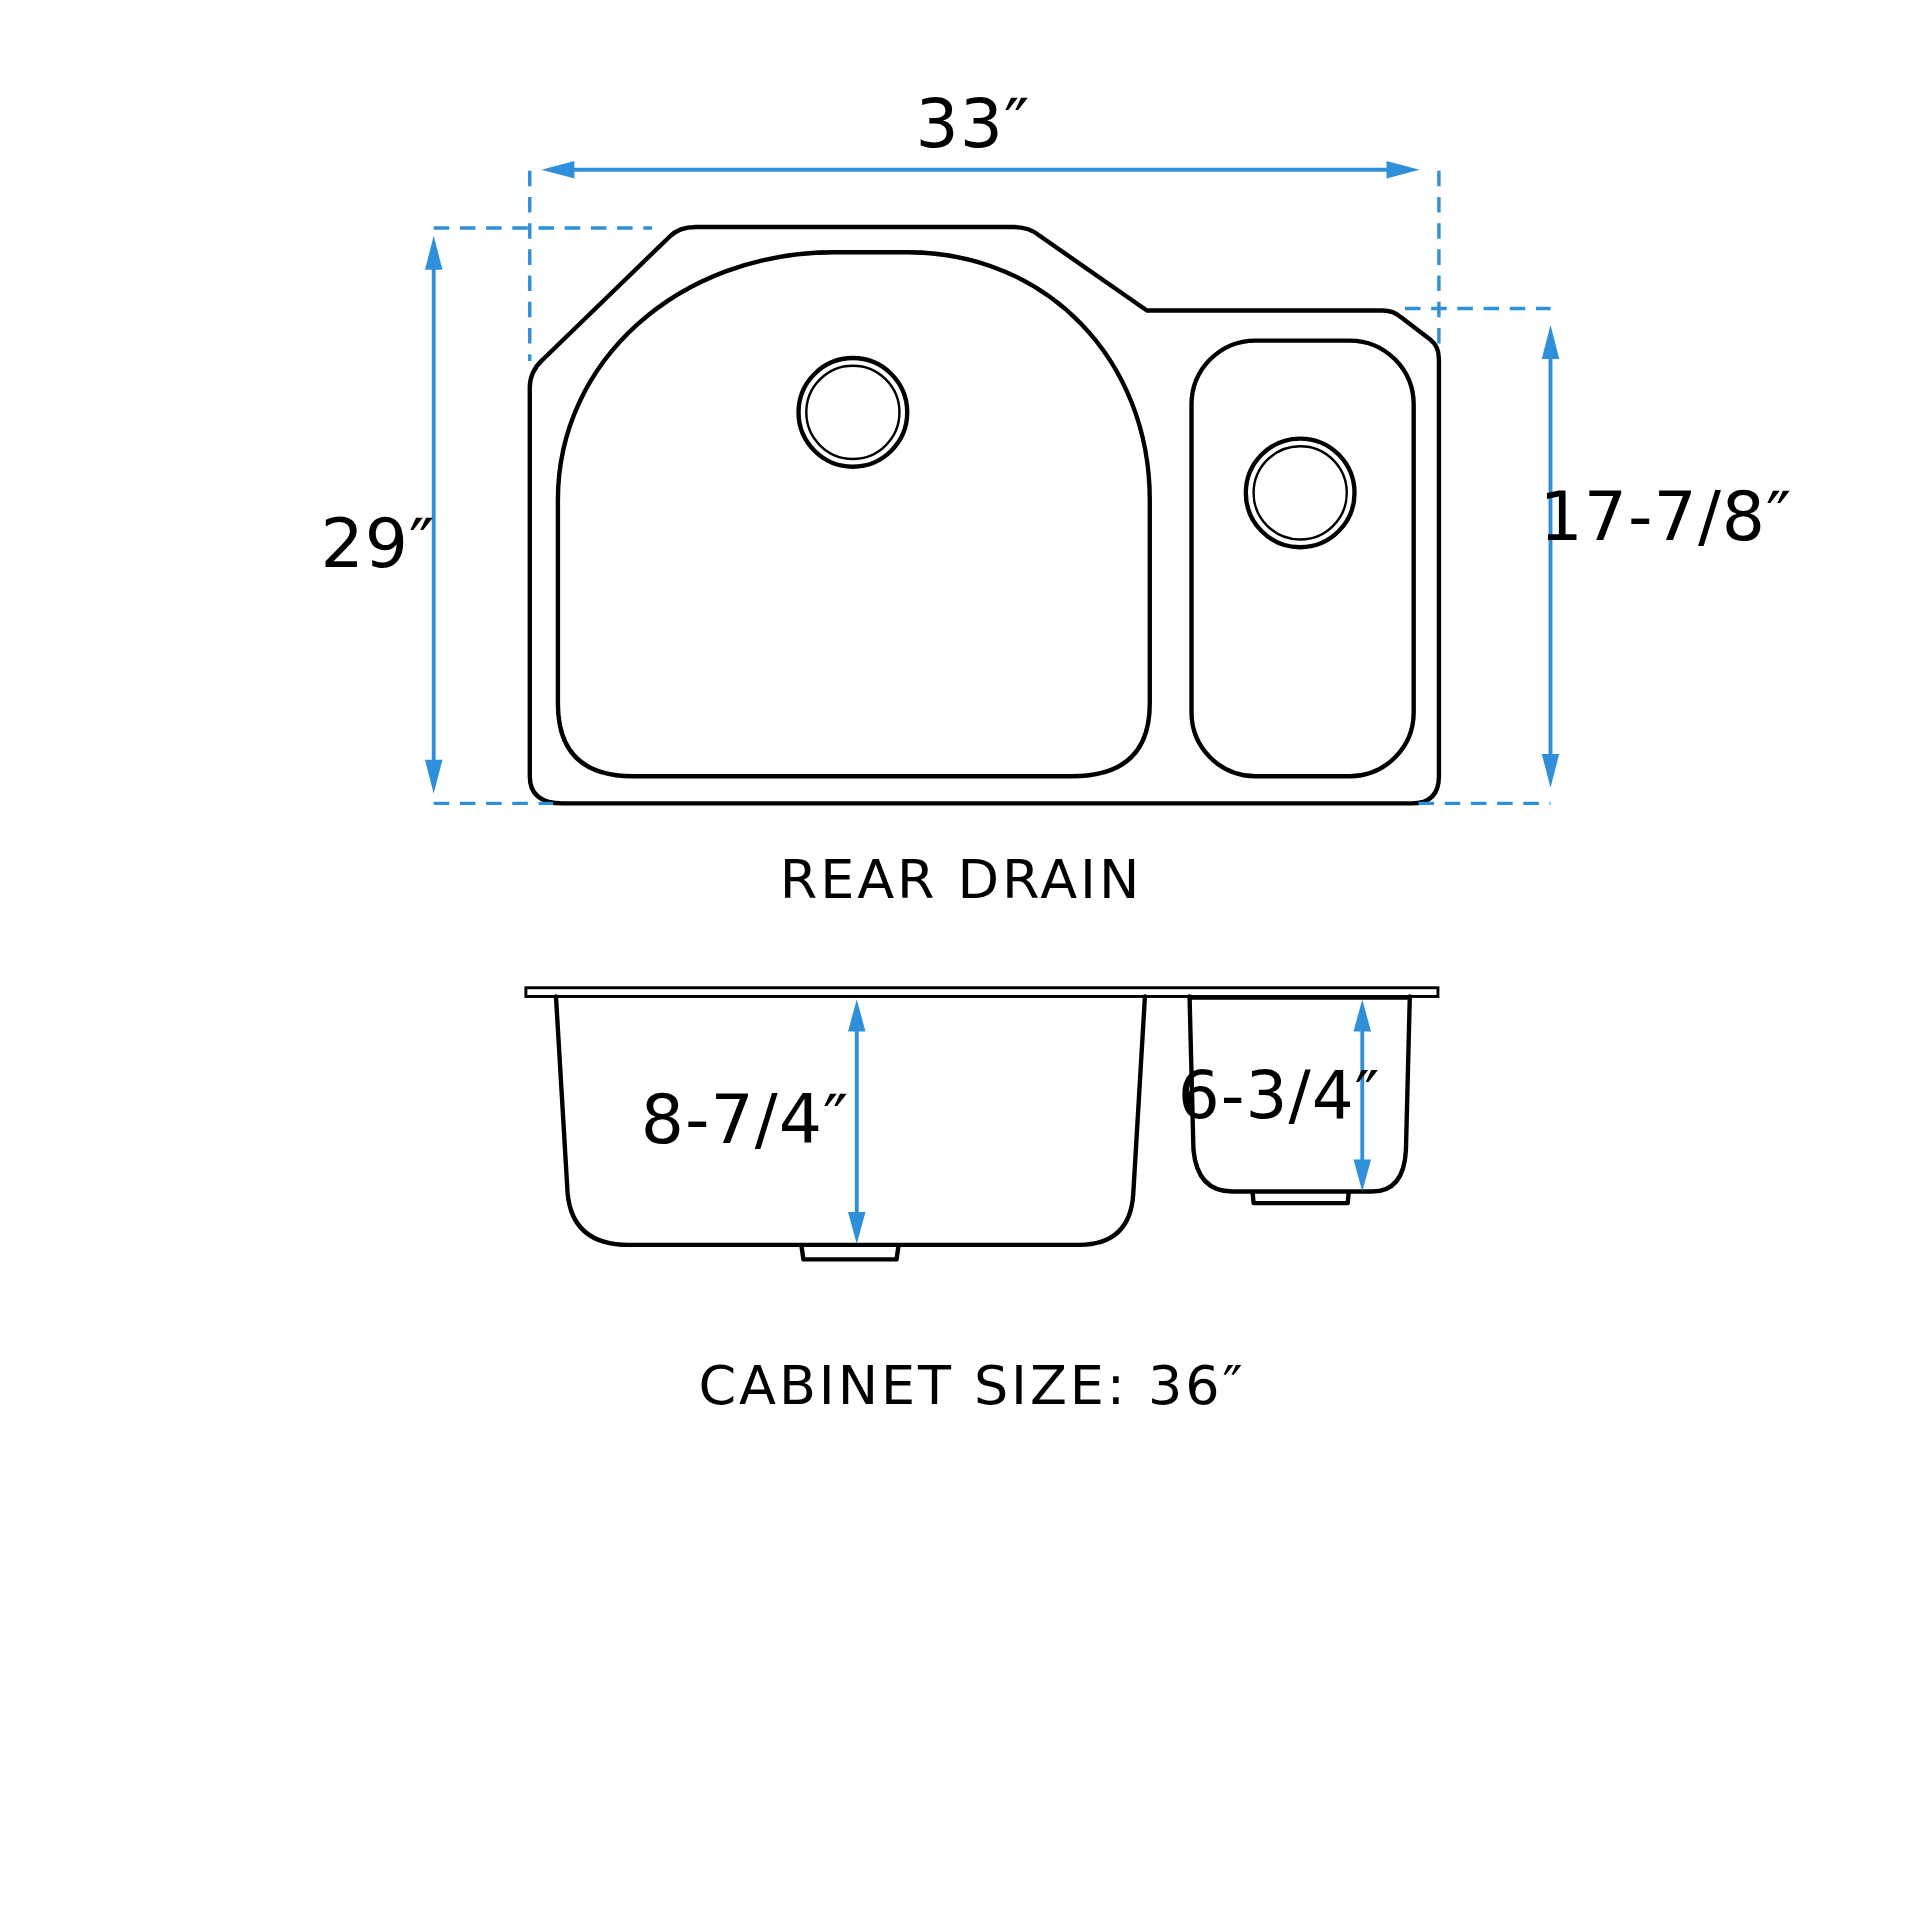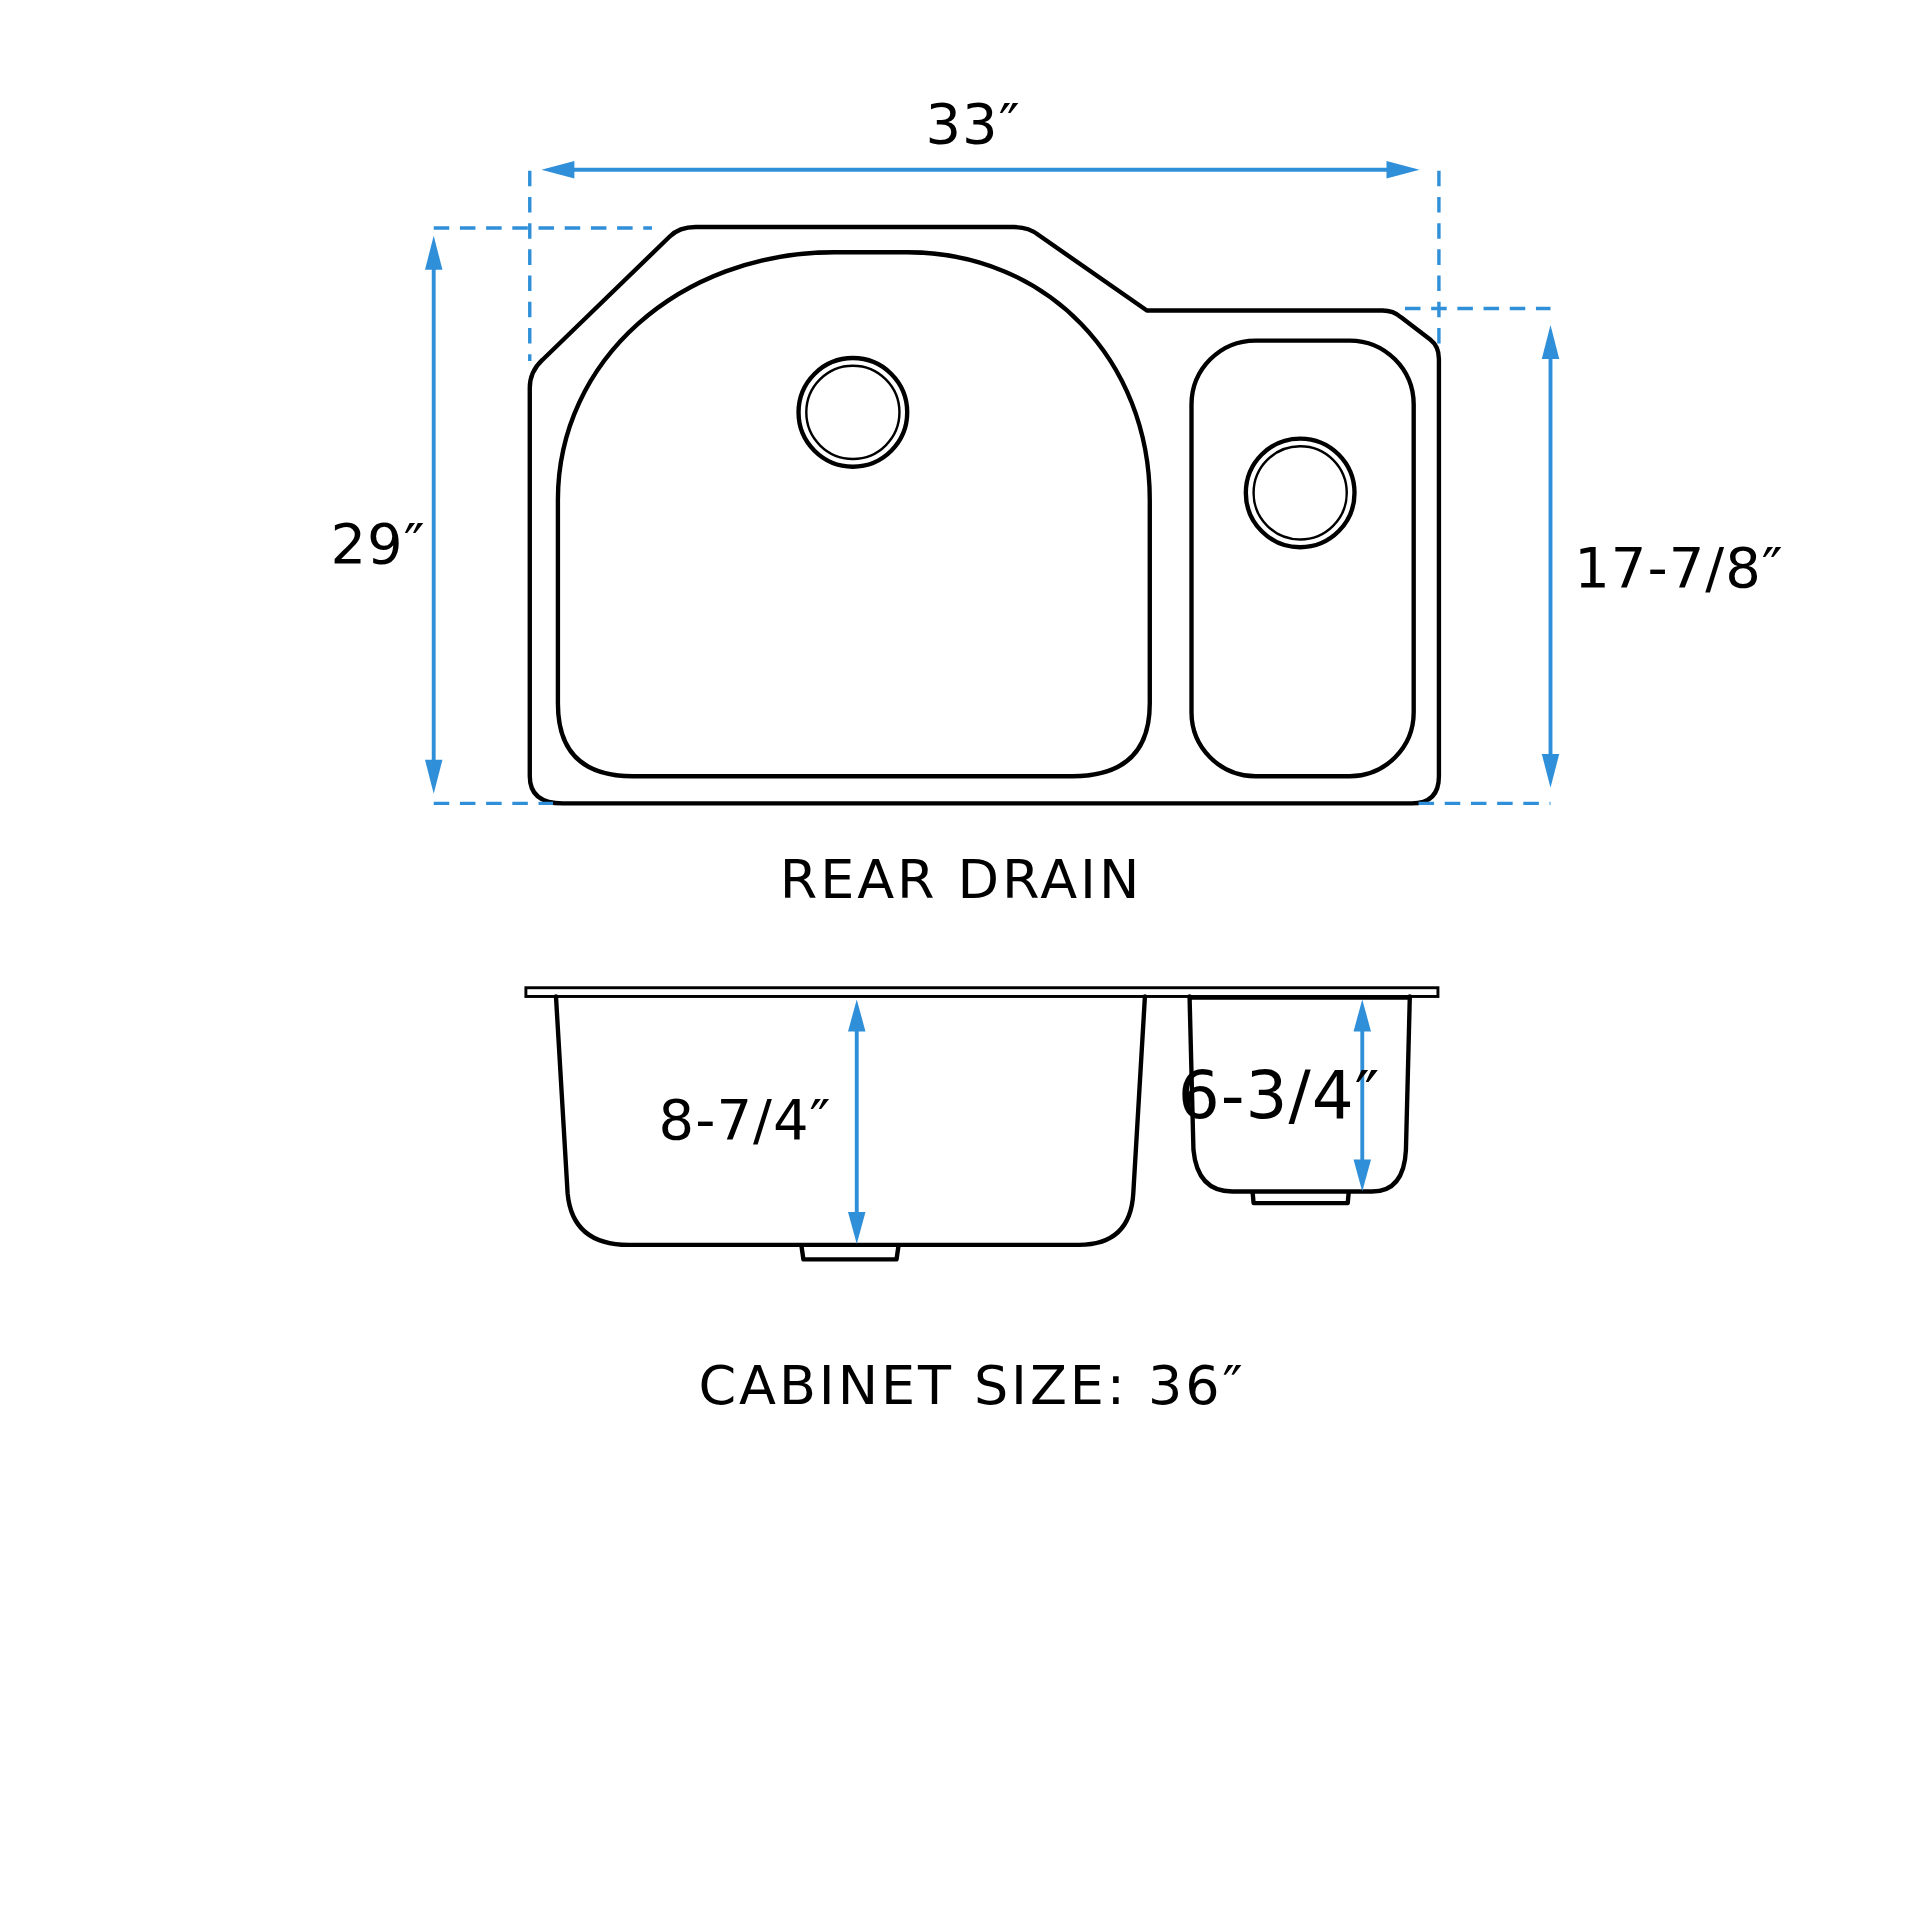--- a/index.html
+++ b/index.html
@@ -4,21 +4,21 @@
 <style>
   html, body { margin: 0; padding: 0; background: #ffffff; }
   body { width: 1926px; height: 1926px; overflow: hidden; position: relative; font-family: "DejaVu Sans", sans-serif; }
   #diagram { position: absolute; left: 0; top: 0; width: 1926px; height: 1926px; }
   .outline { fill: none; stroke: #000000; stroke-width: 4.5; stroke-linejoin: round; stroke-linecap: round; }
   .thin { fill: none; stroke: #000000; stroke-width: 2.5; }
   .dim { stroke: #2f8fd8; stroke-width: 4; fill: none; }
   .dash { stroke: #2f8fd8; stroke-width: 3.5; fill: none; stroke-dasharray: 16 11; }
   .arrowhead { fill: #2f8fd8; }
   .label { position: absolute; color: #000; white-space: nowrap; transform: translate(-50%, -50%); font-family: "DejaVu Sans", sans-serif; letter-spacing: 1px; }
-  .dimlabel { font-size: 56px; font-weight: normal; }
+  .dimlabel { font-size: 68px; font-weight: normal; }
   .caption { font-size: 54px; letter-spacing: 2.9px; margin-top: 8px; }
 </style>
 </head>
 <body>
 
 <svg id="diagram" viewBox="0 0 1985 1985" xmlns="http://www.w3.org/2000/svg">
 
   <g>
 
     <path class="outline" d="M 546 800 L 546 400 Q 546 383 559 371 L 690 244 Q 700 234 717 234 L 1045 234 Q 1060 234 1070 242 L 1182 320 L 1425 320 Q 1436 320 1444 327 L 1474 350 Q 1483 357 1483 370 L 1483 800 Q 1483 828 1455 828 L 580 828 Q 546 828 546 800 Z"></path>
@@ -81,18 +81,18 @@
     <g>
       <line class="dim" x1="1404" y1="1060" x2="1404" y2="1198"></line>
       <polygon class="arrowhead" points="1404,1030 1395,1063 1413,1063"></polygon>
       <polygon class="arrowhead" points="1404,1228 1395,1195 1413,1195"></polygon>
     </g>
   </g>
 </svg>
 
 <div class="label dimlabel" style="left:973px; top:123px;">33″</div>
 <div class="label dimlabel" style="left:378px; top:543px;">29″</div>
-<div class="label dimlabel" style="left:1666px; top:567px;margin-left:13px;">17-7/8″</div>
+<div class="label dimlabel" style="left:1666px; top:516px;">17-7/8″</div>
 <div class="label caption" style="left:961px; top:871px;">REAR DRAIN</div>
 <div class="label dimlabel" style="left:745px; top:1119px;">8-7/4″</div>
 <div class="label dimlabel" style="left:1279px; top:1095px; font-size:66px;">6-3/4″</div>
 <div class="label caption" style="left:972px; top:1377px;">CABINET SIZE: 36″</div>
 
 
 </body></html>

